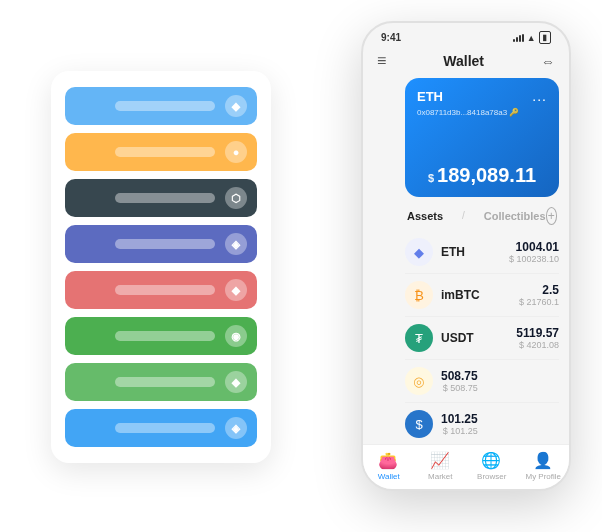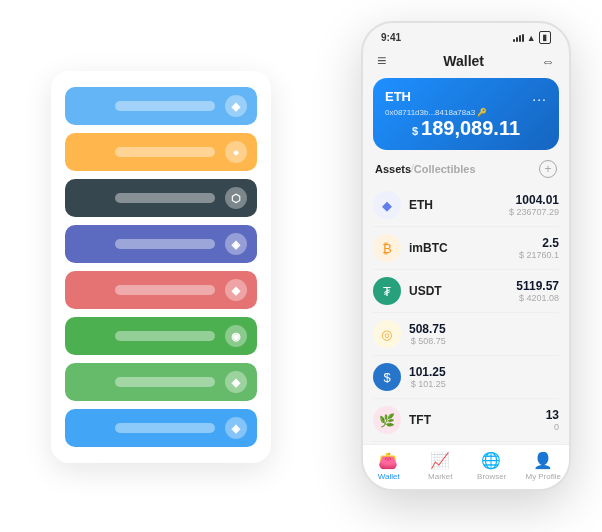--- a/index.html
+++ b/index.html
@@ -129,20 +129,21 @@
       font-size: 14px;
       color: #555;
     }
 
     .phone-content {
       flex: 1;
       overflow: hidden;
       display: flex;
       flex-direction: column;
       background: #f5f5f5;
+      padding-left: 32px;
     }
 
     
     .eth-card {
       margin: 0 10px 8px;
       background: linear-gradient(135deg, #1e90ff, #1565c0);
       border-radius: 14px;
       padding: 10px 12px;
       color: white;
       position: relative;
@@ -167,39 +168,40 @@
 
     .eth-card-address {
       font-size: 8px;
       opacity: 0.8;
     }
 
     .eth-card-balance {
       font-size: 20px;
       font-weight: 700;
       text-align: center;
+      margin-top: 47px;
     }
 
     .eth-card-currency {
       font-size: 11px;
       margin-right: 3px;
       opacity: 0.9;
     }
 
     
     .assets-tabs {
       display: flex;
       align-items: center;
       justify-content: space-between;
       padding: 2px 12px 6px;
     }
 
     .tabs-left {
       display: flex;
-      gap: 0;
+      gap: 19px;
       align-items: flex-start;
     }
 
     .tab-item {
       font-size: 11px;
       color: #aaa;
       cursor: pointer;
       font-weight: bold;
     }
 
@@ -421,21 +423,21 @@
         </div>
         <div class="add-btn">+</div>
       </div>
 
       <div class="asset-list" id="asset-list">
           <div class="asset-row">
             <div class="asset-icon" style="background: rgb(238, 240, 252); color: rgb(98, 126, 234); font-size: 13px;">◆</div>
             <span class="asset-name">ETH</span>
             <div class="asset-amounts">
               <div class="asset-balance">1004.01</div>
-              <div class="asset-usd">$ 236707.29</div>
+              <div class="asset-usd">$ 100238.10</div>
             </div>
           </div>
           <div class="asset-row">
             <div class="asset-icon" style="background: rgb(255, 243, 224); color: rgb(247, 147, 26); font-size: 13px;">₿</div>
             <span class="asset-name">imBTC</span>
             <div class="asset-amounts">
               <div class="asset-balance">2.5</div>
               <div class="asset-usd">$ 21760.1</div>
             </div>
           </div>

